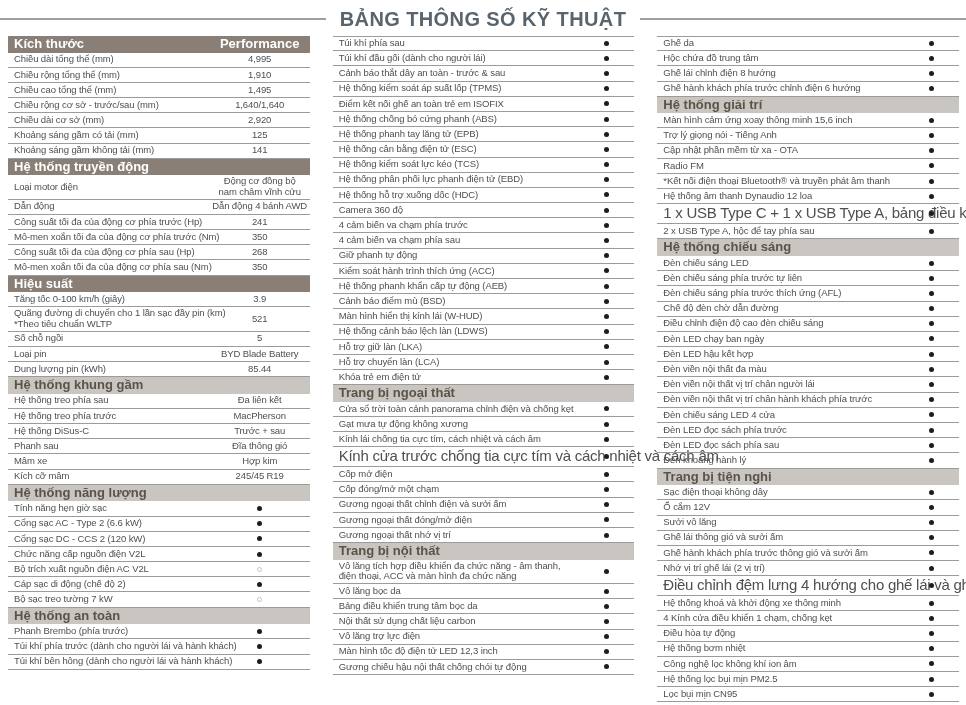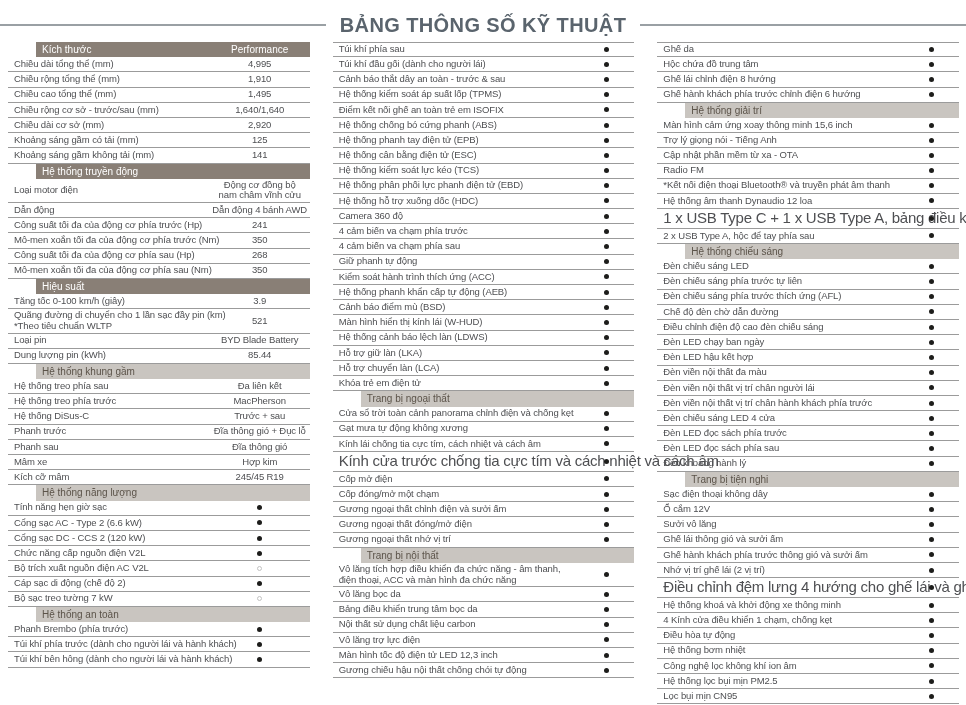--- a/index.html
+++ b/index.html
@@ -13,37 +13,37 @@
     --title-line:#9aa0a4;
     --dot-filled:#1d1d1b;
     --dot-empty-border:#c2c2c2;
   }
   *{box-sizing:border-box;}
   html,body{margin:0;padding:0;}
   body{
     width:966px;height:705px;overflow:hidden;background:#ffffff;
     font-family:"Liberation Sans","DejaVu Sans",sans-serif;
   }
-  .title-wrap{display:flex;align-items:center;gap:14px;padding:14px 0 4px 0;}
+  .title-wrap{display:flex;align-items:center;gap:14px;padding:8px 0 4px 0;}
   .tline{flex:1;height:2px;background:var(--title-line);}
   .title{
     margin:0;font-size:20px;font-weight:bold;color:var(--title-text);
     letter-spacing:0.4px;white-space:nowrap;line-height:1.1;
   }
   .columns{display:flex;gap:23px;padding:2px 7px 0 8px;align-items:flex-start;}
   .col{flex:1;min-width:0;}
   .col .row:first-child{border-top:1px solid var(--divider);}
   .row,.hdr{display:flex;align-items:center;min-height:15.2px;}
   .row{
     border-bottom:1px solid var(--divider);
     padding:1px 0;color:var(--row-text);
     font-size:9.5px;line-height:1.12;letter-spacing:-0.1px;
   }
   .row.tight .lbl{font-size:15px;letter-spacing:-0.25px;}
-  .hdr{font-weight:normal;font-size:10px;line-height:1.12;padding:1px 0;margin-left:28px;}
+  .hdr{font-weight:bold;font-size:13px;line-height:1.12;padding:1px 0;}
   .hdr-dark{background:var(--header-dark-bg);color:var(--header-dark-text);}
   .hdr-light{background:var(--header-light-bg);color:var(--header-light-text);}
   .lbl{flex:1;min-width:0;padding-left:6px;white-space:pre;}
   .val{
     flex:none;display:flex;align-items:center;justify-content:center;
     text-align:center;white-space:pre;
   }
   .col-1 .val{width:100px;}
   .col-2 .val,.col-3 .val{width:56px;}
   .dot{width:5px;height:5px;border-radius:50%;background:var(--dot-filled);flex:none;}
@@ -126,20 +126,24 @@
       <div class="row">
         <span class="lbl">Tăng tốc 0-100 km/h (giây)</span>
         <span class="val">3.9</span>
       </div>
       <div class="row">
         <span class="lbl">Quãng đường di chuyển cho 1 lần sạc đầy pin (km)
 *Theo tiêu chuẩn WLTP</span>
         <span class="val">521</span>
       </div>
       <div class="row">
+        <span class="lbl">Số chỗ ngồi</span>
+        <span class="val">5</span>
+      </div>
+      <div class="row">
         <span class="lbl">Loại pin</span>
         <span class="val">BYD Blade Battery</span>
       </div>
       <div class="row">
         <span class="lbl">Dung lượng pin (kWh)</span>
         <span class="val">85.44</span>
       </div>
       <div class="hdr hdr-light">
         <span class="lbl">Hệ thống khung gầm</span>
       </div>
@@ -149,24 +153,20 @@
       </div>
       <div class="row">
         <span class="lbl">Hệ thống treo phía trước</span>
         <span class="val">MacPherson</span>
       </div>
       <div class="row">
         <span class="lbl">Hệ thống DiSus-C</span>
         <span class="val">Trước + sau</span>
       </div>
       <div class="row">
-        <span class="lbl">Phanh trước</span>
-        <span class="val">Đĩa thông gió + Đục lỗ</span>
-      </div>
-      <div class="row">
         <span class="lbl">Phanh sau</span>
         <span class="val">Đĩa thông gió</span>
       </div>
       <div class="row">
         <span class="lbl">Mâm xe</span>
         <span class="val">Hợp kim</span>
       </div>
       <div class="row">
         <span class="lbl">Kích cỡ mâm</span>
         <span class="val">245/45 R19</span>
@@ -237,21 +237,21 @@
       </div>
       <div class="row">
         <span class="lbl">Điểm kết nối ghế an toàn trẻ em ISOFIX</span>
         <span class="val"><span class="dot"></span></span>
       </div>
       <div class="row">
         <span class="lbl">Hệ thống chống bó cứng phanh (ABS)</span>
         <span class="val"><span class="dot"></span></span>
       </div>
       <div class="row">
-        <span class="lbl">Hệ thống phanh tay điện tử (EPB)</span>
+        <span class="lbl">Hệ thống phanh tay lăng tử (EPB)</span>
         <span class="val"><span class="dot"></span></span>
       </div>
       <div class="row">
         <span class="lbl">Hệ thống cân bằng điện tử (ESC)</span>
         <span class="val"><span class="dot"></span></span>
       </div>
       <div class="row">
         <span class="lbl">Hệ thống kiểm soát lực kéo (TCS)</span>
         <span class="val"><span class="dot"></span></span>
       </div>

